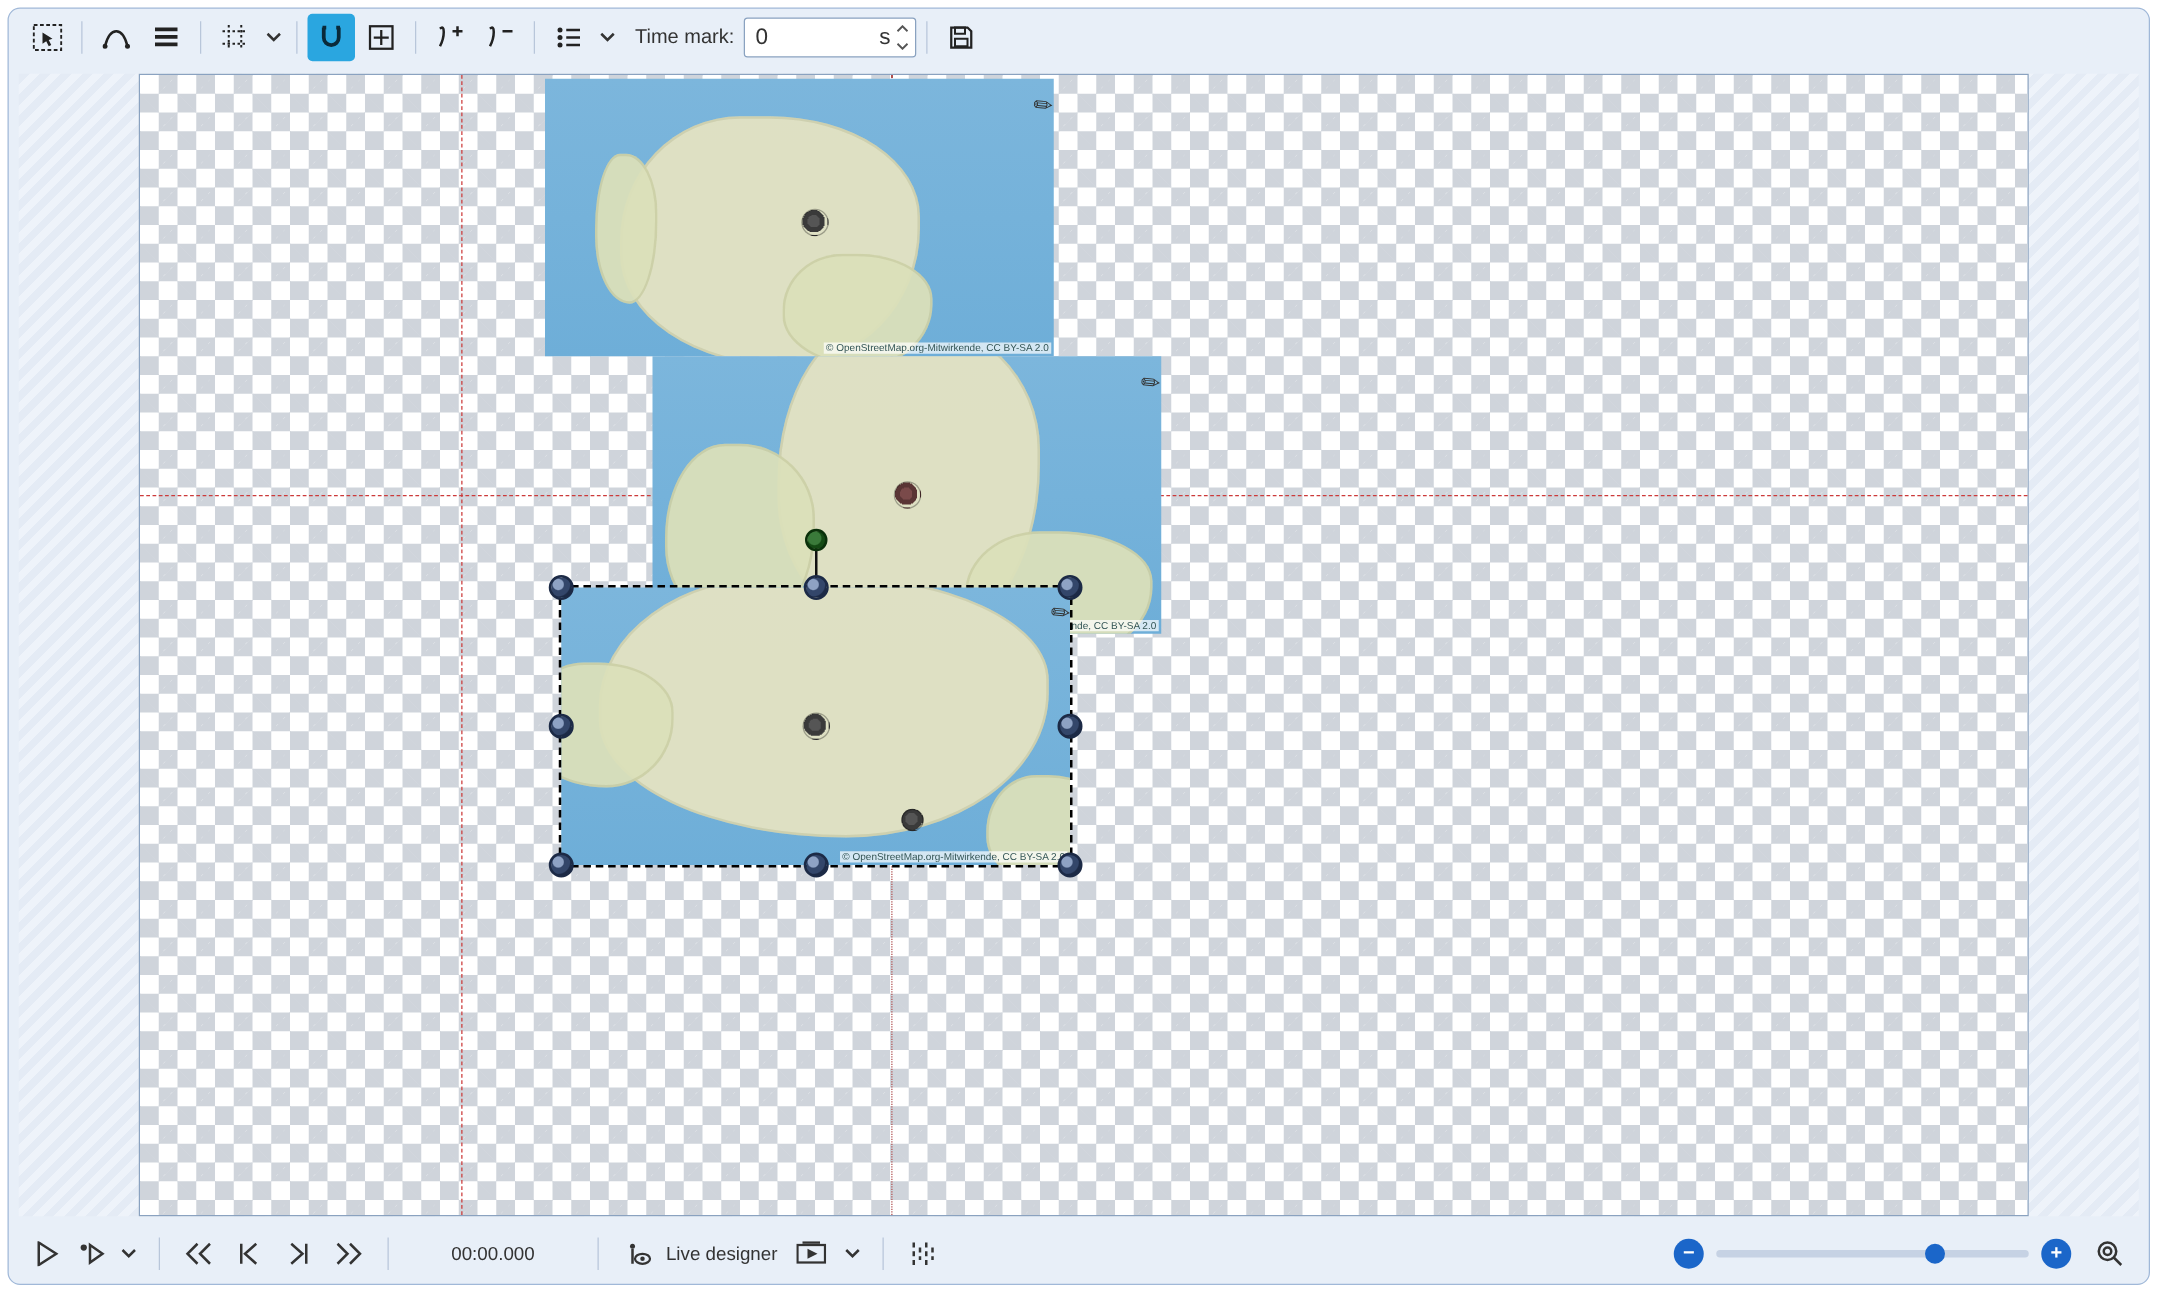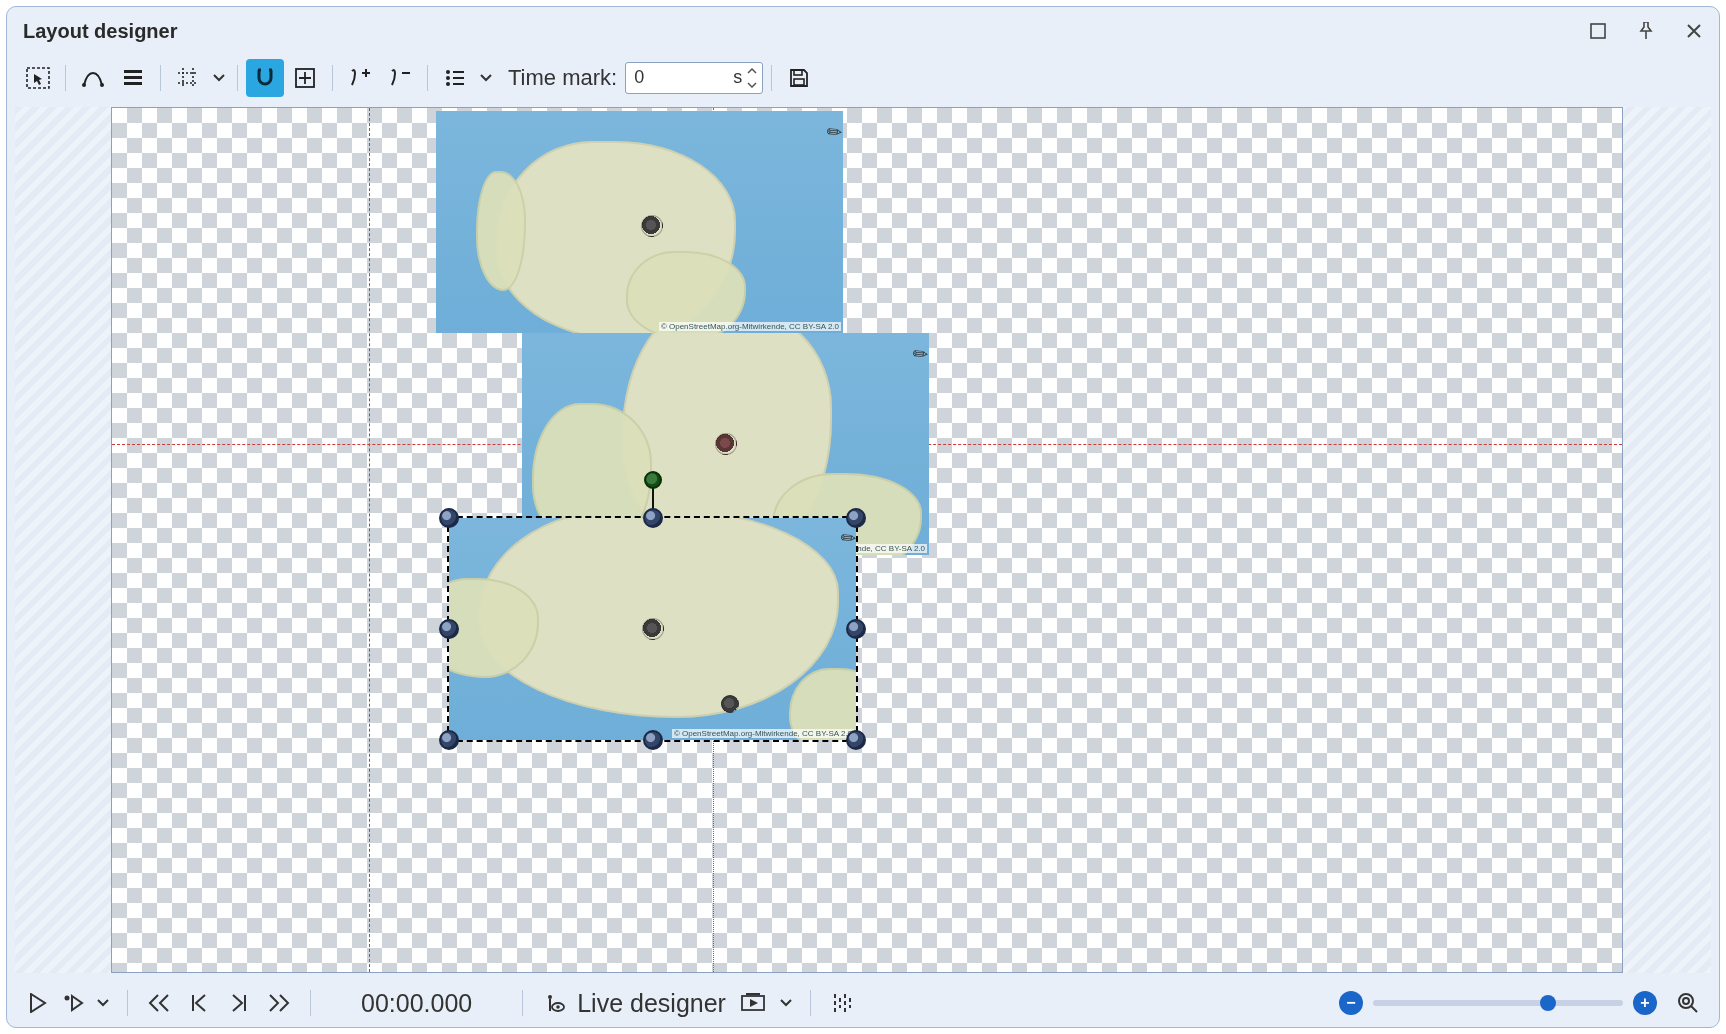--- a/index.html
+++ b/index.html
@@ -51,21 +51,21 @@
   }
   .tbtn {
     width: 38px; height: 38px;
     display: flex; align-items: center; justify-content: center;
     border-radius: 4px;
     color: #2a2a2a;
   }
   .tbtn.active { background: #2aa6e0; color:#111; }
   .tsep { width: 1px; height: 26px; background: #b8c6da; margin: 0 6px; }
   .drop-arrow { width:20px; display:flex; align-items:center; justify-content:center; }
-  .tlabel { font-size: 22px; color:#333; margin: 0 6px 0 10px; }
+  .tlabel { font-size: 16px; color:#333; margin: 0 6px 0 10px; }
   .time-input-wrap {
     position: relative;
     width: 138px; height: 32px;
     background: #fff;
     border: 1px solid #8aa2c0;
     border-radius: 3px;
     display: flex; align-items: center;
   }
   .time-input {
     border: none; outline: none;
@@ -158,54 +158,34 @@
   }
   .rot-stem { position:absolute; width:2px; background:#111; transform:translateX(-50%); }
 
   .statusbar {
     height: 48px;
     display:flex; align-items:center;
     padding: 0 14px;
     gap: 6px;
   }
   .sbtn { width:34px; height:34px; display:flex; align-items:center; justify-content:center; color:#3a3a3a; }
-  .stext { font-size: 25px; color:#333; }
+  .stext { font-size: 15px; color:#333; }
   .ssep { width:1px; height:26px; background:#b8c6da; margin: 0 8px; }
   .zoom-wrap { margin-left:auto; display:flex; align-items:center; gap:10px; }
   .zoom-btn { width:24px; height:24px; border-radius:50%; background:#1b66c9; color:#fff; display:flex; align-items:center; justify-content:center; font-size:16px; font-weight:bold; }
   .zoom-track { position:relative; width:250px; height:6px; background:#c6d2e4; border-radius:3px; }
   .zoom-thumb { position:absolute; top:50%; transform:translate(-50%,-50%); width:16px; height:16px; border-radius:50%; background:#1b66c9; }
 
   svg { display:block; }
 </style>
 </head>
 <body>
 
 <div class="window">
 
-  <div class="titlebar">
-    <div class="titlebar-title">Layout designer</div>
-    <div class="titlebar-controls">
-      <div class="ctl">
-        <svg width="16" height="16" viewBox="0 0 16 16">
-            <rect x="1" y="1" width="14" height="14" fill="none" stroke="#444" stroke-width="1.6"></rect>
-          </svg>
-      </div>
-      <div class="ctl">
-        <svg width="16" height="18" viewBox="0 0 16 18">
-            <path d="M6 0h4v5l3 4H3l3-4V0zM8 9v8" stroke="#444" stroke-width="1.6" fill="none"></path>
-          </svg>
-      </div>
-      <div class="ctl">
-        <svg width="16" height="16" viewBox="0 0 16 16">
-            <path d="M2 2l12 12M14 2L2 14" stroke="#444" stroke-width="2"></path>
-          </svg>
-      </div>
-    </div>
-  </div>
 
   <div class="toolbar">
     <div class="tbtn">
       <svg width="24" height="22" viewBox="0 0 24 22">
           <rect x="1" y="1" width="22" height="20" fill="none" stroke="#222" stroke-width="1.6" stroke-dasharray="3 2"></rect>
           <path d="M8 7l8 5-3 1 2 4-2 1-2-4-3 2z" fill="#222"></path>
         </svg>
     </div>
     <div class="tsep"></div>
     <div class="tbtn">

